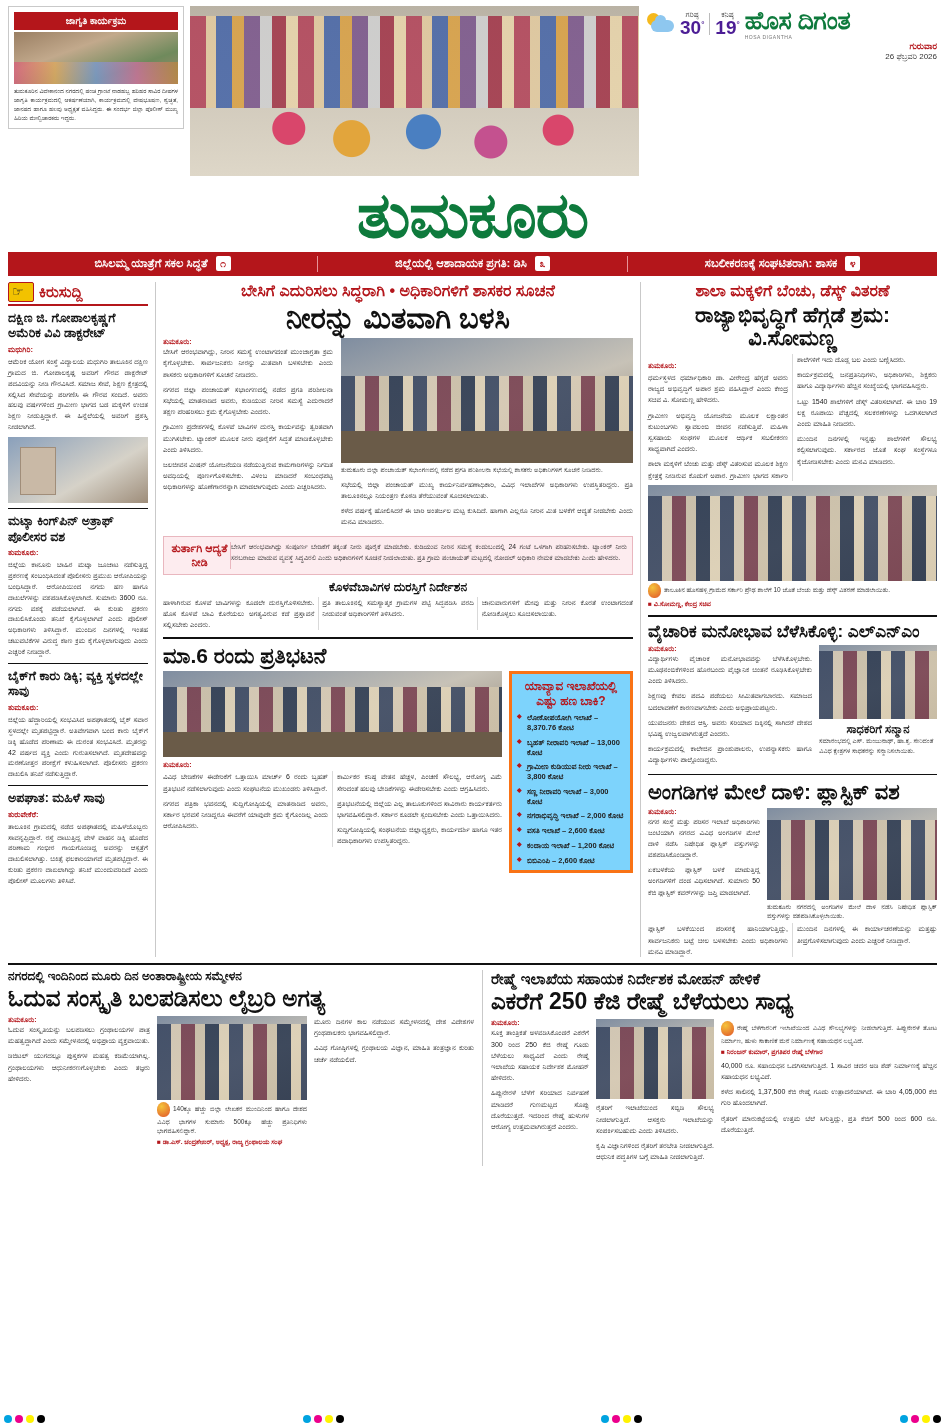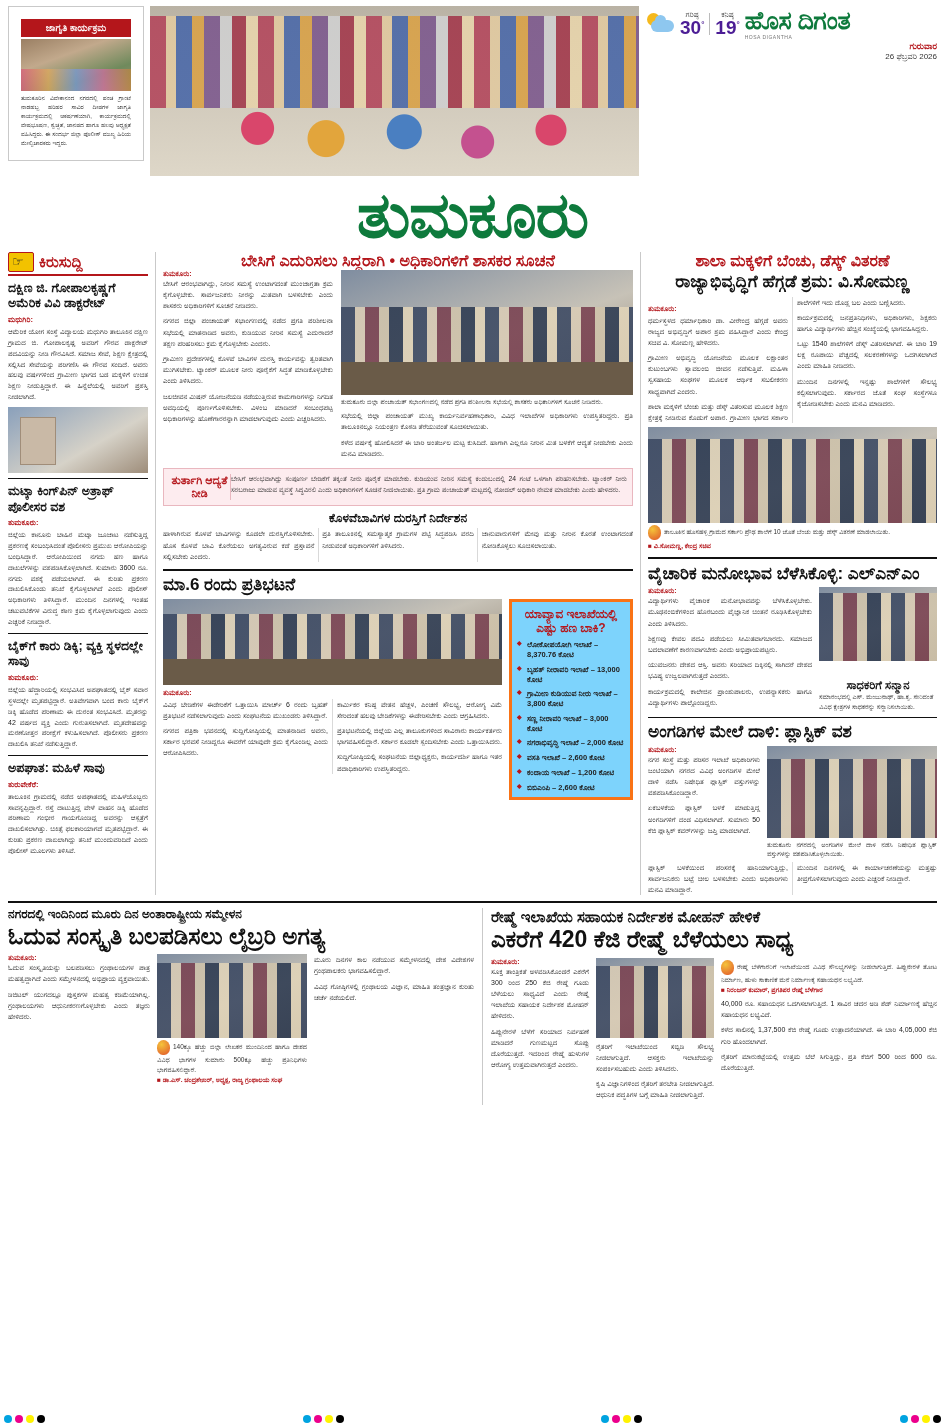--- a/index.html
+++ b/index.html
@@ -12,21 +12,21 @@
     font-family: "Liberation Sans", sans-serif;
     color: #000;
     overflow: hidden;
     position: relative;
   }
   .page { width: 945px; height: 1425px; padding: 6px 8px 0 8px; position: relative; }
 
   
   .masthead { display: flex; align-items: flex-start; gap: 6px; height: 178px; }
   .mh-left {
-    width: 136px; border: 1px solid #c9c9c9; padding: 12px;
+    width: 176px; border: 1px solid #c9c9c9; padding: 5px;
   }
   .mh-left-title {
     background: #b4161b; color: #fff; font-size: 9.5px; text-align: center;
     padding: 3px 2px; font-weight: bold; line-height: 1.25;
   }
   .mh-left-img {
     height: 52px; margin-top: 2px;
     background: linear-gradient(160deg,#9a7f63 0%,#c2a98c 35%,#6f8a5c 70%,#a38a6e 100%);
     position: relative; overflow: hidden;
   }
@@ -163,21 +163,21 @@
 
   .subhead-c { font-size: 12px; font-weight: bold; text-align: center; margin: 5px 0 3px; color: #111; }
 
   
   .yellow-box { background: #7dd3fc; border: 3px solid #f97316; padding: 5px; }
   .yellow-title { font-size: 12px; font-weight: bold; color: #b4161b; text-align: center; line-height: 1.2; }
   .yellow-li { font-size: 7.5px; font-weight: bold; color: #222; margin-top: 5px; padding-left: 10px; position: relative; line-height: 1.3; }
   .yellow-li::before { content: "◆"; position: absolute; left: 0; top: 0; color: #b4161b; font-size: 6px; }
 
   
-  .hl-xl { font-size: 17px; font-weight: bold; line-height: 1.1; color: #111; }
+  .hl-xl { font-size: 21px; font-weight: bold; line-height: 1.1; color: #111; }
   .hl-l  { font-size: 17px; font-weight: bold; line-height: 1.12; color: #111; }
   .hl-m  { font-size: 14px; font-weight: bold; line-height: 1.15; color: #111; }
 
   .credit { font-size: 6.5px; color: #b4161b; font-weight: bold; margin-top: 2px; }
   .credit-dot { color: #b4161b; }
 
   .mango {
     display: inline-block; width: 13px; height: 15px; border-radius: 50% 50% 45% 45%;
     background: radial-gradient(circle at 35% 30%, #f5c33a, #e0542a);
     vertical-align: middle; margin-right: 3px;
@@ -246,20 +246,36 @@
       </div>
       <div class="date-block">
         <div class="date-day">ಗುರುವಾರ</div>
         <div class="date-full">26 ಫೆಬ್ರವರಿ 2026</div>
       </div>
     </div>
   </div>
 
   <div class="mh-title">ತುಮಕೂರು</div>
 
+  <div class="index-bar">
+    <div class="index-item">
+      <span>ಬಿಸಿಲಮ್ಮ ಯಾತ್ರೆಗೆ ಸಕಲ ಸಿದ್ಧತೆ</span>
+      <span class="index-num">೧</span>
+    </div>
+    <div class="index-div"></div>
+    <div class="index-item">
+      <span>ಜಿಲ್ಲೆಯಲ್ಲಿ ಆಶಾದಾಯಕ ಪ್ರಗತಿ: ಡಿಸಿ</span>
+      <span class="index-num">೩</span>
+    </div>
+    <div class="index-div"></div>
+    <div class="index-item">
+      <span>ಸಬಲೀಕರಣಕ್ಕೆ ಸಂಘಟಿತರಾಗಿ: ಶಾಸಕ</span>
+      <span class="index-num">೪</span>
+    </div>
+  </div>
 
   <div class="cols">
 
     <div class="col-a">
       <div class="kiru-head">
         <div class="kiru-icon"></div>
         <div class="kiru-title">ಕಿರುಸುದ್ದಿ</div>
       </div>
 
       <div class="brief">
@@ -288,20 +304,21 @@
         <div class="brief-h">ಅಪಘಾತ: ಮಹಿಳೆ ಸಾವು</div>
         <div class="brief-sub">ತುರುವೇಕೆರೆ:</div>
         <div class="brief-p">ತಾಲೂಕಿನ ಗ್ರಾಮದಲ್ಲಿ ನಡೆದ ಅಪಘಾತದಲ್ಲಿ ಮಹಿಳೆಯೊಬ್ಬರು ಸಾವನ್ನಪ್ಪಿದ್ದಾರೆ. ರಸ್ತೆ ದಾಟುತ್ತಿದ್ದ ವೇಳೆ ವಾಹನ ಡಿಕ್ಕಿ ಹೊಡೆದ ಪರಿಣಾಮ ಗಂಭೀರ ಗಾಯಗೊಂಡಿದ್ದ ಅವರನ್ನು ಆಸ್ಪತ್ರೆಗೆ ದಾಖಲಿಸಲಾಗಿತ್ತು. ಚಿಕಿತ್ಸೆ ಫಲಕಾರಿಯಾಗದೆ ಮೃತಪಟ್ಟಿದ್ದಾರೆ. ಈ ಕುರಿತು ಪ್ರಕರಣ ದಾಖಲಾಗಿದ್ದು ತನಿಖೆ ಮುಂದುವರಿದಿದೆ ಎಂದು ಪೊಲೀಸ್ ಮೂಲಗಳು ತಿಳಿಸಿವೆ.</div>
       </div>
     </div>
 
     <div class="vrule"></div>
 
     <div class="col-b">
       <div class="kicker">ಬೇಸಿಗೆ ಎದುರಿಸಲು ಸಿದ್ಧರಾಗಿ • ಅಧಿಕಾರಿಗಳಿಗೆ ಶಾಸಕರ ಸೂಚನೆ</div>
+      <div class="lead-head">ನೀರನ್ನು ಮಿತವಾಗಿ ಬಳಸಿ</div>
 
       <div style="display:flex; gap:8px;">
         <div style="width:170px;">
           <div class="dateline">ತುಮಕೂರು:</div>
           <p class="ptxt">ಬೇಸಿಗೆ ಆರಂಭವಾಗಿದ್ದು, ನೀರಿನ ಸಮಸ್ಯೆ ಉಂಟಾಗದಂತೆ ಮುಂಜಾಗ್ರತಾ ಕ್ರಮ ಕೈಗೊಳ್ಳಬೇಕು. ಸಾರ್ವಜನಿಕರು ನೀರನ್ನು ಮಿತವಾಗಿ ಬಳಸಬೇಕು ಎಂದು ಶಾಸಕರು ಅಧಿಕಾರಿಗಳಿಗೆ ಸೂಚನೆ ನೀಡಿದರು.</p>
           <p class="ptxt">ನಗರದ ಜಿಲ್ಲಾ ಪಂಚಾಯತ್ ಸಭಾಂಗಣದಲ್ಲಿ ನಡೆದ ಪ್ರಗತಿ ಪರಿಶೀಲನಾ ಸಭೆಯಲ್ಲಿ ಮಾತನಾಡಿದ ಅವರು, ಕುಡಿಯುವ ನೀರಿನ ಸಮಸ್ಯೆ ಎದುರಾದರೆ ತಕ್ಷಣ ಪರಿಹರಿಸಲು ಕ್ರಮ ಕೈಗೊಳ್ಳಬೇಕು ಎಂದರು.</p>
           <p class="ptxt">ಗ್ರಾಮೀಣ ಪ್ರದೇಶಗಳಲ್ಲಿ ಕೊಳವೆ ಬಾವಿಗಳ ದುರಸ್ತಿ ಕಾರ್ಯವನ್ನು ತ್ವರಿತವಾಗಿ ಮುಗಿಸಬೇಕು. ಟ್ಯಾಂಕರ್ ಮೂಲಕ ನೀರು ಪೂರೈಕೆಗೆ ಸಿದ್ಧತೆ ಮಾಡಿಕೊಳ್ಳಬೇಕು ಎಂದು ತಿಳಿಸಿದರು.</p>
           <p class="ptxt">ಜಲಜೀವನ ಮಿಷನ್ ಯೋಜನೆಯಡಿ ನಡೆಯುತ್ತಿರುವ ಕಾಮಗಾರಿಗಳನ್ನು ನಿಗದಿತ ಅವಧಿಯಲ್ಲಿ ಪೂರ್ಣಗೊಳಿಸಬೇಕು. ವಿಳಂಬ ಮಾಡಿದರೆ ಸಂಬಂಧಪಟ್ಟ ಅಧಿಕಾರಿಗಳನ್ನು ಹೊಣೆಗಾರರನ್ನಾಗಿ ಮಾಡಲಾಗುವುದು ಎಂದು ಎಚ್ಚರಿಸಿದರು.</p>
         </div>
         <div style="flex:1;">
@@ -395,21 +412,21 @@
           <div class="dateline">ತುಮಕೂರು:</div>
           <p class="ptxt">ವಿದ್ಯಾರ್ಥಿಗಳು ವೈಚಾರಿಕ ಮನೋಭಾವವನ್ನು ಬೆಳೆಸಿಕೊಳ್ಳಬೇಕು. ಮೂಢನಂಬಿಕೆಗಳಿಂದ ಹೊರಬಂದು ವೈಜ್ಞಾನಿಕ ಚಿಂತನೆ ರೂಢಿಸಿಕೊಳ್ಳಬೇಕು ಎಂದು ತಿಳಿಸಿದರು.</p>
           <p class="ptxt">ಶಿಕ್ಷಣವು ಕೇವಲ ಪದವಿ ಪಡೆಯಲು ಸೀಮಿತವಾಗಬಾರದು. ಸಮಾಜದ ಬದಲಾವಣೆಗೆ ಕಾರಣವಾಗಬೇಕು ಎಂದು ಅಭಿಪ್ರಾಯಪಟ್ಟರು.</p>
           <p class="ptxt">ಯುವಜನರು ದೇಶದ ಆಸ್ತಿ. ಅವರು ಸರಿಯಾದ ದಿಕ್ಕಿನಲ್ಲಿ ಸಾಗಿದರೆ ದೇಶದ ಭವಿಷ್ಯ ಉಜ್ವಲವಾಗಿರುತ್ತದೆ ಎಂದರು.</p>
           <p class="ptxt">ಕಾರ್ಯಕ್ರಮದಲ್ಲಿ ಕಾಲೇಜಿನ ಪ್ರಾಂಶುಪಾಲರು, ಉಪನ್ಯಾಸಕರು ಹಾಗೂ ವಿದ್ಯಾರ್ಥಿಗಳು ಪಾಲ್ಗೊಂಡಿದ್ದರು.</p>
         </div>
         <div style="width:118px;">
           <div class="photo" style="height:74px;">
             <div class="photo-people" style="top:8%"></div>
           </div>
-          <div class="hl-m" style="text-align:center; margin-top:18px; font-size:11.5px;">ಸಾಧಕರಿಗೆ ಸನ್ಮಾನ</div>
+          <div class="hl-m" style="text-align:center; margin-top:4px; font-size:11.5px;">ಸಾಧಕರಿಗೆ ಸನ್ಮಾನ</div>
           <div class="small-cap-box">ಸಮಾರಂಭದಲ್ಲಿ ಎಸ್. ಮಂಜುನಾಥ್, ಹಾ.ಕೃ. ಸೇರಿದಂತೆ ವಿವಿಧ ಕ್ಷೇತ್ರಗಳ ಸಾಧಕರನ್ನು ಸನ್ಮಾನಿಸಲಾಯಿತು.</div>
         </div>
       </div>
 
       <div class="hrule"></div>
 
       <div class="hl-xl">ಅಂಗಡಿಗಳ ಮೇಲೆ ದಾಳಿ: ಪ್ಲಾಸ್ಟಿಕ್ ವಶ</div>
       <div style="display:flex; gap:7px; margin-top:4px;">
         <div style="width:112px;">
           <div class="dateline">ತುಮಕೂರು:</div>
@@ -457,21 +474,21 @@
           <p class="ptxt">ಮೂರು ದಿನಗಳ ಕಾಲ ನಡೆಯುವ ಸಮ್ಮೇಳನದಲ್ಲಿ ದೇಶ ವಿದೇಶಗಳ ಗ್ರಂಥಪಾಲಕರು ಭಾಗವಹಿಸಲಿದ್ದಾರೆ.</p>
           <p class="ptxt">ವಿವಿಧ ಗೋಷ್ಠಿಗಳಲ್ಲಿ ಗ್ರಂಥಾಲಯ ವಿಜ್ಞಾನ, ಮಾಹಿತಿ ತಂತ್ರಜ್ಞಾನ ಕುರಿತು ಚರ್ಚೆ ನಡೆಯಲಿದೆ.</p>
         </div>
       </div>
     </div>
 
     <div class="vrule"></div>
 
     <div style="flex:1;">
       <div class="hl-m" style="font-size:15px;">ರೇಷ್ಮೆ ಇಲಾಖೆಯ ಸಹಾಯಕ ನಿರ್ದೇಶಕ ಮೋಹನ್ ಹೇಳಿಕೆ</div>
-      <div class="hl-xl" style="font-size:23px; margin-top:2px;">ಎಕರೆಗೆ 420 ಕೆಜಿ ರೇಷ್ಮೆ ಬೆಳೆಯಲು ಸಾಧ್ಯ</div>
+      <div class="hl-xl" style="font-size:23px; margin-top:2px;">ಎಕರೆಗೆ 250 ಕೆಜಿ ರೇಷ್ಮೆ ಬೆಳೆಯಲು ಸಾಧ್ಯ</div>
       <div style="display:flex; gap:7px; margin-top:5px;">
         <div style="width:98px;">
           <div class="dateline">ತುಮಕೂರು:</div>
           <p class="ptxt">ಸೂಕ್ತ ತಾಂತ್ರಿಕತೆ ಅಳವಡಿಸಿಕೊಂಡರೆ ಎಕರೆಗೆ 300 ರಿಂದ 250 ಕೆಜಿ ರೇಷ್ಮೆ ಗೂಡು ಬೆಳೆಯಲು ಸಾಧ್ಯವಿದೆ ಎಂದು ರೇಷ್ಮೆ ಇಲಾಖೆಯ ಸಹಾಯಕ ನಿರ್ದೇಶಕ ಮೋಹನ್ ಹೇಳಿದರು.</p>
           <p class="ptxt">ಹಿಪ್ಪುನೇರಳೆ ಬೆಳೆಗೆ ಸರಿಯಾದ ನಿರ್ವಹಣೆ ಮಾಡಿದರೆ ಗುಣಮಟ್ಟದ ಸೊಪ್ಪು ದೊರೆಯುತ್ತದೆ. ಇದರಿಂದ ರೇಷ್ಮೆ ಹುಳುಗಳ ಆರೋಗ್ಯ ಉತ್ತಮವಾಗಿರುತ್ತದೆ ಎಂದರು.</p>
         </div>
         <div style="width:118px;">
           <div class="photo" style="height:80px;">
             <div class="photo-people" style="top:10%"></div>
           </div>

